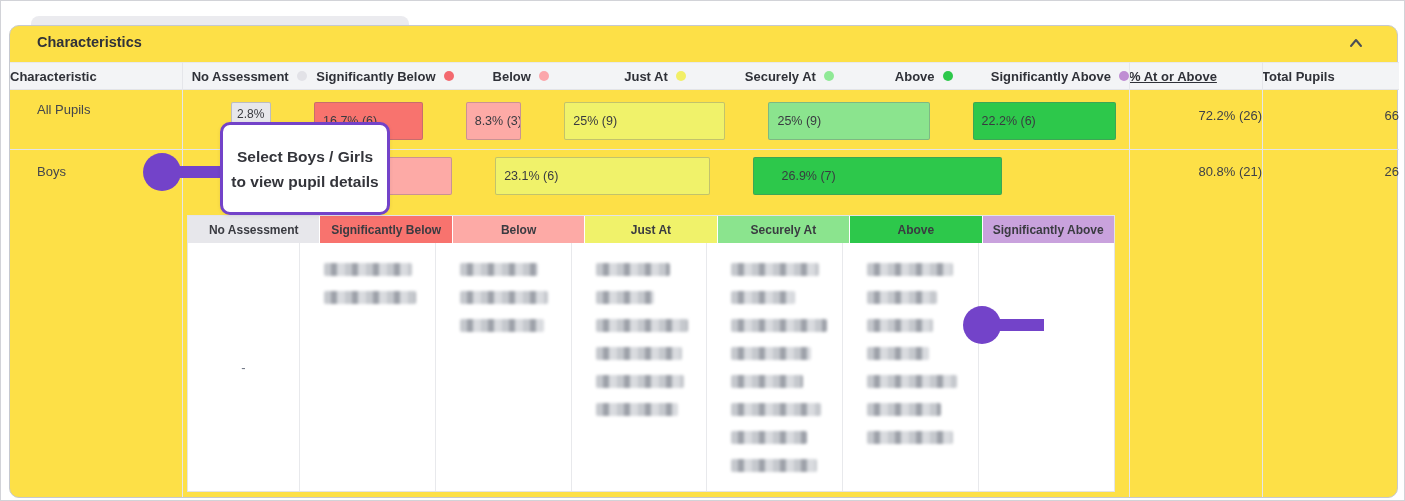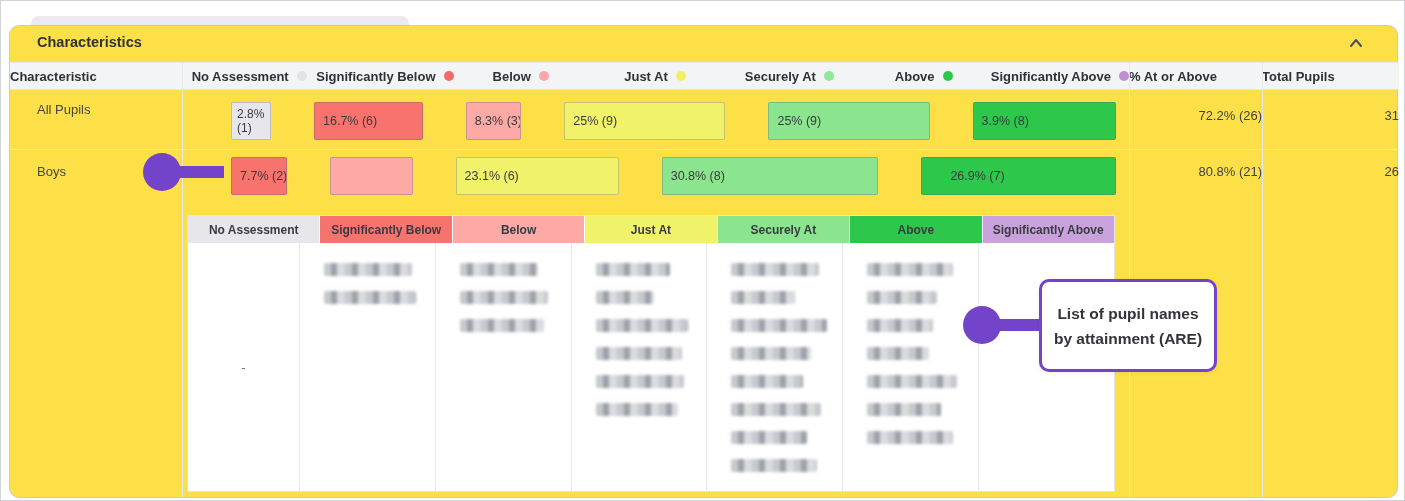--- a/index.html
+++ b/index.html
@@ -16,21 +16,21 @@
   }
   .panel-title{position:absolute;left:27px;top:8px;font-size:14.5px;font-weight:700;color:#303239;}
   .collapse-btn{position:absolute;right:30px;top:8px;width:22px;height:22px;border:none;background:transparent;cursor:pointer;padding:0;}
   
   .thead{position:absolute;left:0;top:36px;width:1389px;height:28px;background:#f3f4f6;border-top:1px solid #e8e9ec;border-bottom:1px solid #e3e4e8;display:flex;align-items:center;}
   .th{font-size:13px;font-weight:700;color:#2f3138;text-align:left;}
   .th-char{position:absolute;left:0;width:172px;}
   .th-bands{position:absolute;left:172px;width:947px;display:flex;}
   .band-th{flex:1 1 0;display:flex;align-items:center;justify-content:center;gap:8px;font-size:13px;font-weight:700;color:#2f3138;white-space:nowrap;}
   .band-dot{width:10px;height:10px;border-radius:50%;display:inline-block;}
-  .th-pct{position:absolute;left:1119px;width:133px;}
+  .th-pct{position:absolute;left:1119px;width:133px;text-decoration:underline;}
   .th-total{position:absolute;left:1252px;width:137px;}
   
   .vline{position:absolute;top:36px;bottom:0;width:1px;background:#e5e6ea;}
   .hline{position:absolute;left:0;width:1389px;height:1px;background:#e3e4e8;}
   
   .row-label{position:absolute;left:27px;font-size:13px;color:#44464c;}
   .cell-val{position:absolute;font-size:13px;color:#3f4147;text-align:right;}
   .bar{position:absolute;left:177px;width:928px;height:38px;display:flex;}
   .seg{flex:0 1 auto;display:flex;align-items:center;padding-left:8px;font-size:12.5px;color:#393a40;white-space:nowrap;overflow:hidden;border:1px solid rgba(95,95,110,.32);border-radius:2px;margin-right:-1px;margin-left:44px;}
   .seg-no_assessment{min-width:40px;white-space:normal;font-size:12px;line-height:14px;padding:3px 5px;}
@@ -105,31 +105,30 @@
     <div class="vline" style="left:1252px"></div>
     <div class="hline" style="top:123px"></div>
 
     <div class="row-label" style="top:76px">All Pupils</div>
     <div class="bar" style="top:76px" id="bar-0">
         <div class="seg seg-no_assessment" style="flex-basis: 2.8%; background: rgb(231, 231, 235);">2.8% (1)</div>
         <div class="seg seg-significantly_below" style="flex-basis: 16.7%; background: rgb(248, 115, 110); text-align: right;">16.7% (6)</div>
         <div class="seg seg-below" style="flex-basis: 8.3%; background: rgb(253, 170, 166);">8.3% (3)</div>
         <div class="seg seg-just_at" style="flex-basis: 25%; background: rgb(240, 242, 106);">25% (9)</div>
         <div class="seg seg-securely_at" style="flex-basis: 25%; background: rgb(139, 228, 142);">25% (9)</div>
-        <div class="seg seg-above" style="flex-basis: 22.2%; background: rgb(45, 200, 75);">3.9% (8)</div>
+        <div class="seg seg-above" style="flex-basis: 22.2%; background: rgb(45, 200, 75);">22.2% (6)</div>
       </div>
     <div class="cell-val" style="left:1119px;width:133px;top:82px">72.2% (26)</div>
-    <div class="cell-val" style="left:1252px;width:137px;top:82px">31</div>
+    <div class="cell-val" style="left:1252px;width:137px;top:82px">66</div>
 
     <div class="row-label" style="top:138px">Boys</div>
     <div class="bar" style="top:131px" id="bar-1">
         <div class="seg seg-significantly_below" style="flex-basis: 7.7%; background: rgb(248, 115, 110);">7.7% (2)</div>
         <div class="seg seg-below" style="flex-basis: 11.5%; background: rgb(253, 170, 166);"></div>
         <div class="seg seg-just_at" style="flex-basis: 23.1%; background: rgb(240, 242, 106);">23.1% (6)</div>
-        <div class="seg seg-securely_at" style="flex-basis: 30.8%; background: rgb(139, 228, 142);">30.8% (8)</div>
         <div class="seg seg-above" style="flex-basis: 26.9%; background: rgb(45, 200, 75); padding-left: 28px;">26.9% (7)</div>
       </div>
     <div class="cell-val" style="left:1119px;width:133px;top:138px">80.8% (21)</div>
     <div class="cell-val" style="left:1252px;width:137px;top:138px">26</div>
 
     <div class="ptable">
       <div class="pt-head" id="pt-head">
           <div class="pt-th" style="background: rgb(231, 231, 235);">No Assessment</div>
           <div class="pt-th" style="background: rgb(248, 115, 110);">Significantly Below</div>
           <div class="pt-th" style="background: rgb(253, 170, 166);">Below</div>
@@ -177,21 +176,21 @@
             <div class="rname" style="width: 90px;"></div>
             <div class="rname" style="width: 74px;"></div>
             <div class="rname" style="width: 86px;"></div>
           </div>
           <div class="pt-col"></div>
         </div>
     </div>
 
     <div class="callout-dot" style="left: 133px; top: 127px; background: rgb(115, 67, 201);"></div>
     <div class="callout-stem" style="left: 152px; top: 140px; width: 62px; background: rgb(115, 67, 201);"></div>
+    <div class="callout-box" style="left: 210px; top: 96px; width: 170px; height: 93px; border-color: rgb(115, 67, 201);">
+      <div class="callout-line">Select Boys / Girls</div>
+      <div class="callout-line">to view pupil details</div>
+    </div>
 
     <div class="callout-dot" style="left: 953px; top: 280px; background: rgb(115, 67, 201);"></div>
     <div class="callout-stem" style="left: 972px; top: 293px; width: 62px; background: rgb(115, 67, 201);"></div>
-    <div class="callout-box" style="left: 1029px; top: 253px; width: 178px; height: 93px; border-color: rgb(115, 67, 201);">
-      <div class="callout-line">List of pupil names</div>
-      <div class="callout-line">by attainment (ARE)</div>
-    </div>
   </div>
 </div>
 
 </body></html>

